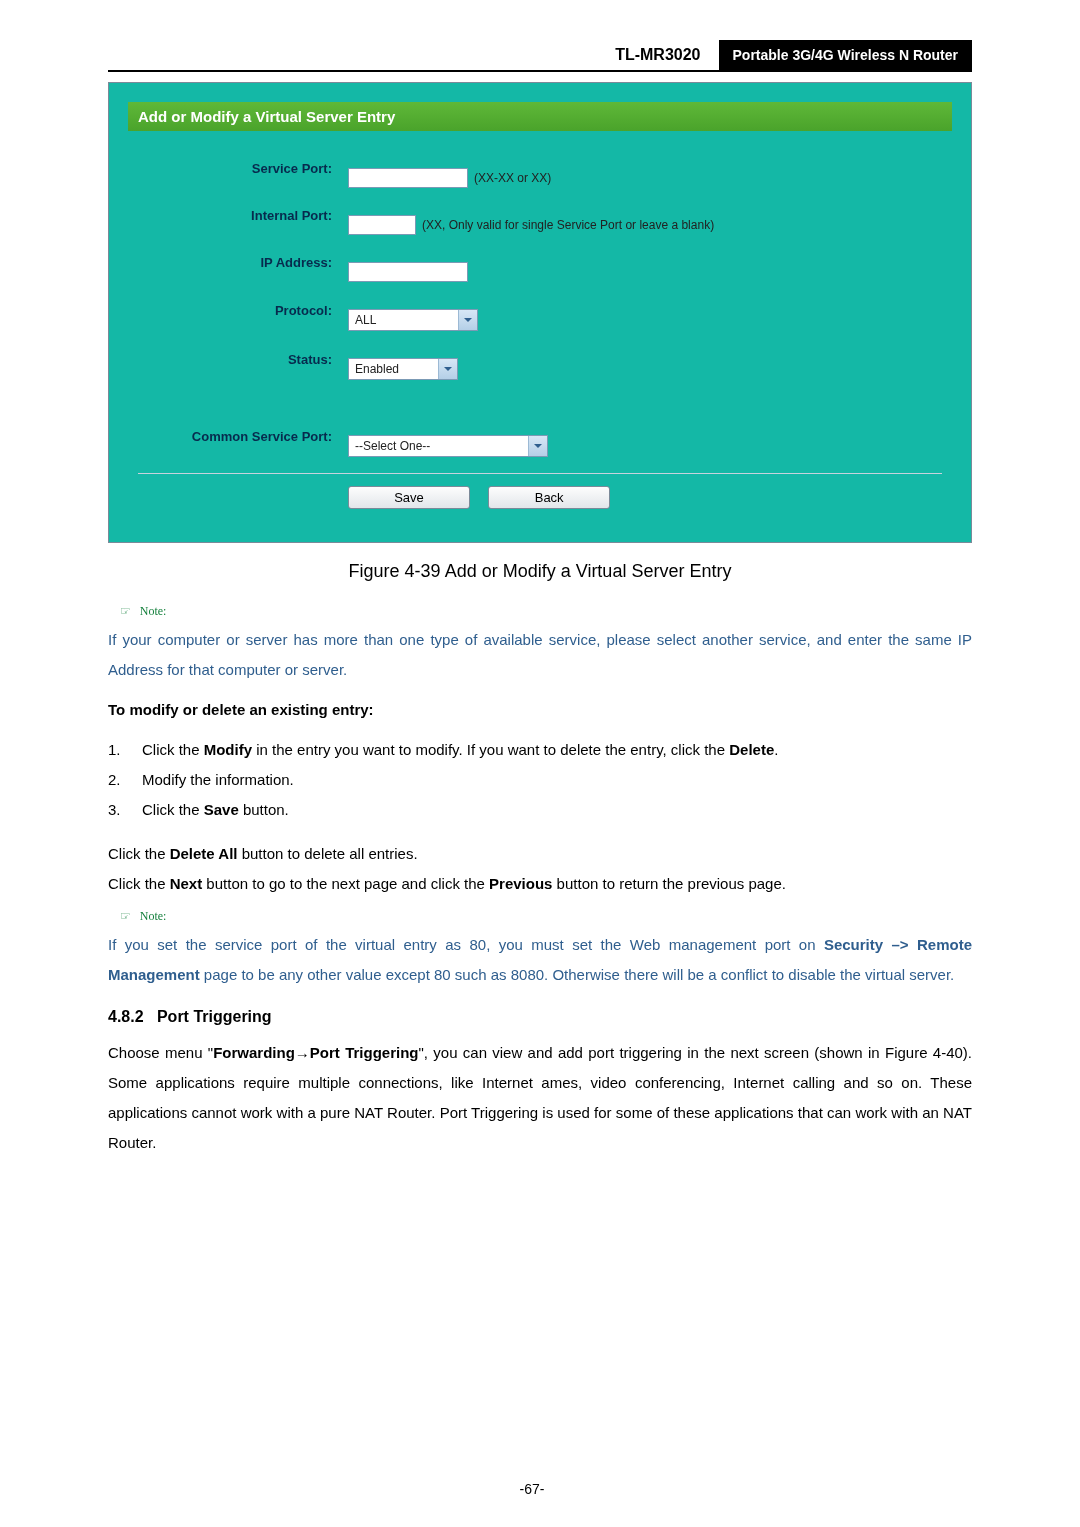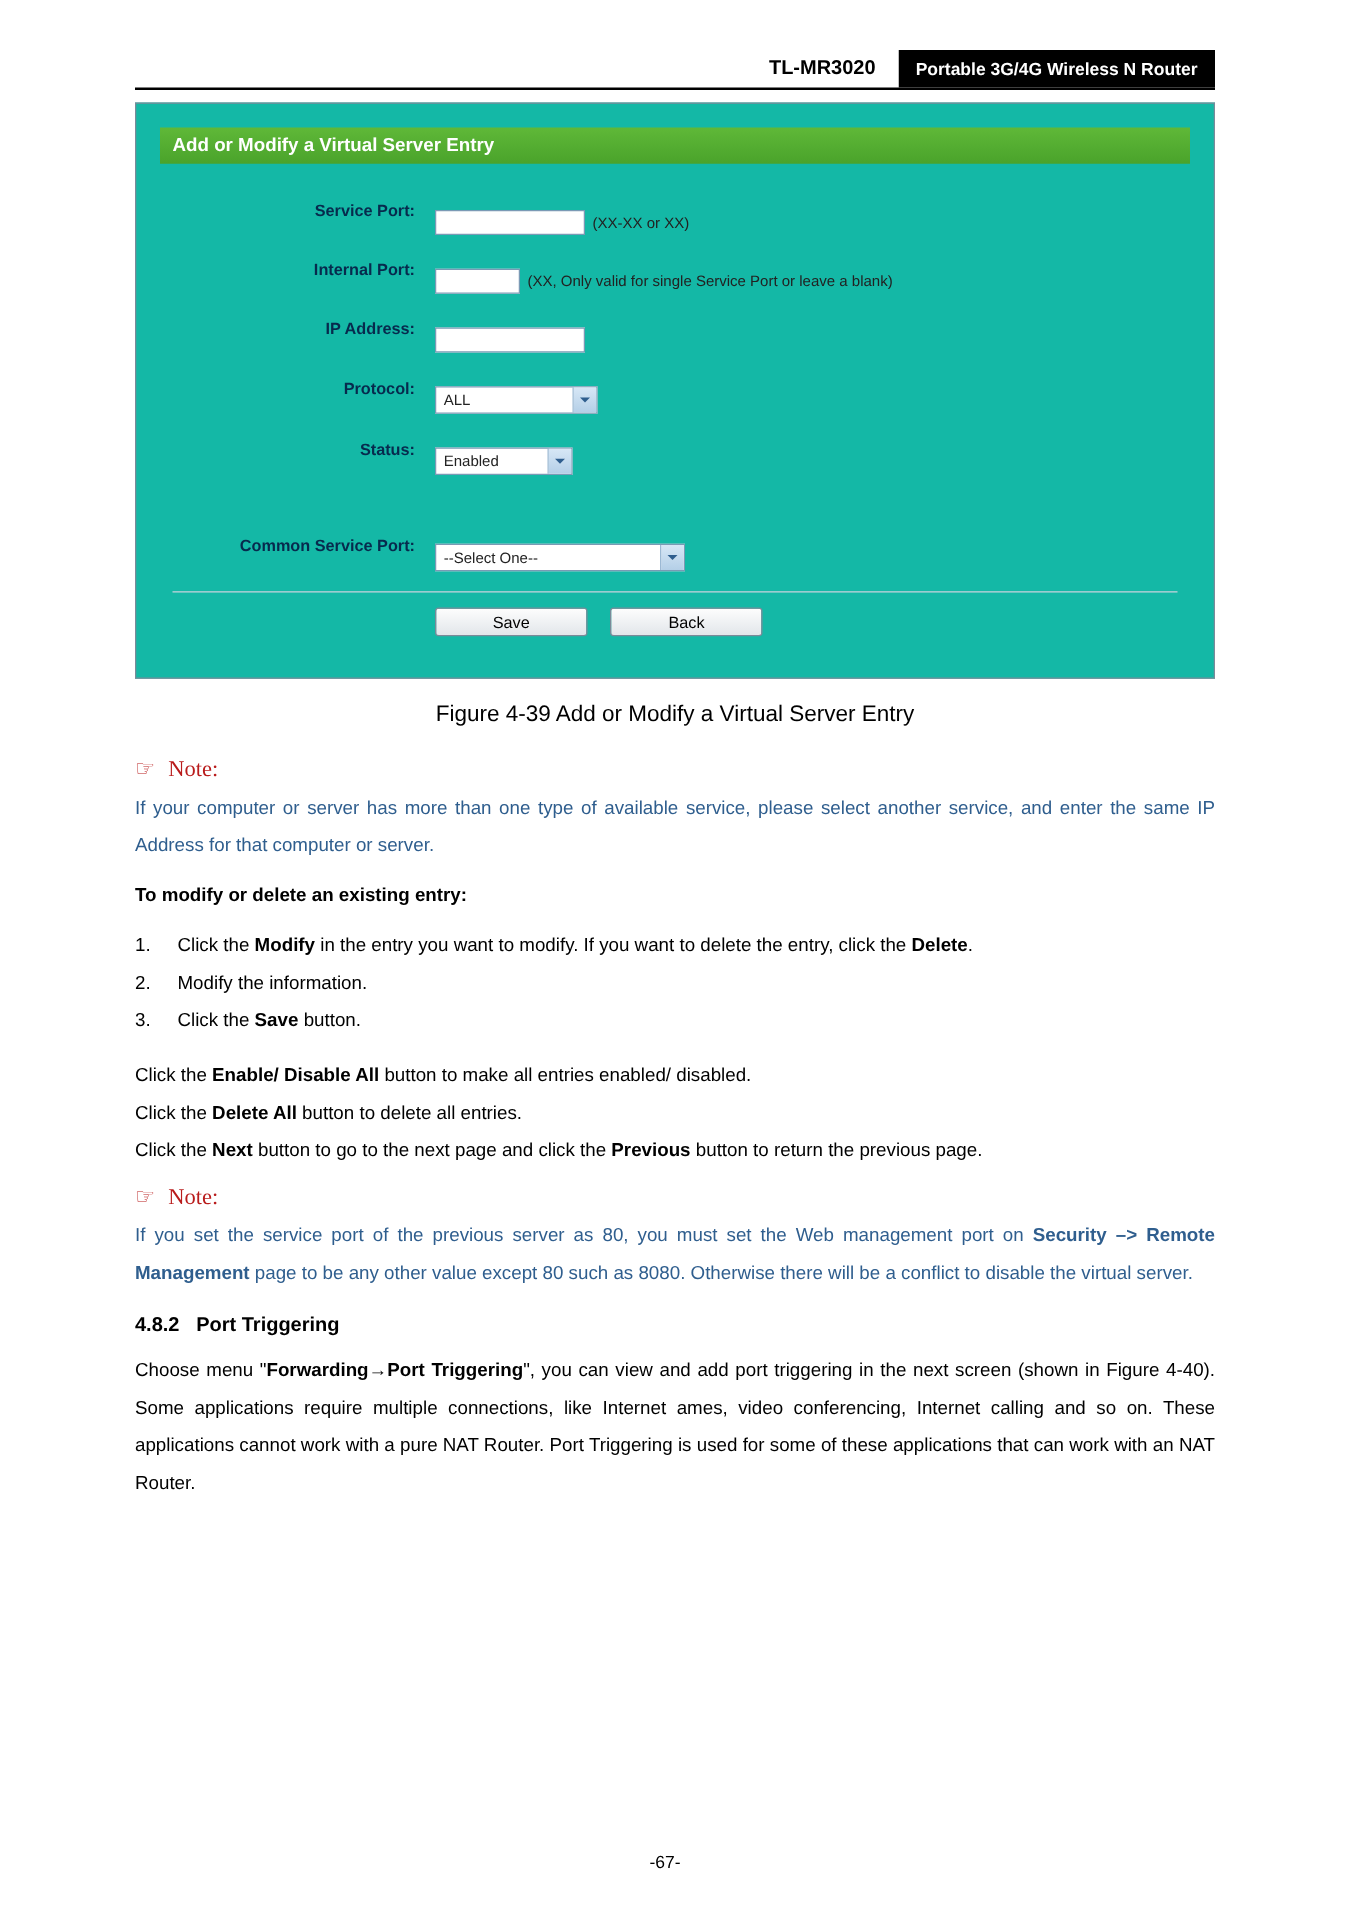--- a/index.html
+++ b/index.html
@@ -132,24 +132,24 @@
     font-size: 13px;
     margin-right: 14px;
   }
   .fig-cap {
     text-align: center;
     margin: 18px 0 22px 0;
     font-size: 18px;
   }
   
   .note-head {
-    color: #b91c1c;
+    color: #15803d;
     font-family: 'Times New Roman', serif;
-    font-size: 18px;
-    margin: 10px 0 6px 0;
+    font-size: 12px;
+    margin: 10px 0 6px 12px;
   }
   .note-head .hand {
     font-family: sans-serif;
     margin-right: 6px;
   }
   .note-txt {
     color: #2f5e8e;
     line-height: 2;
     text-align: justify;
     font-size: 15px;
@@ -294,35 +294,32 @@
     </li>
     <li>
       <span class="num">3.</span>
       <span class="txt body-txt">
         <span>Click the </span><span class="bold">Save</span><span> button.</span>
       </span>
     </li>
   </ol>
 
   <div class="body-txt">
-    <span>Click the </span><span class="bold">Enable/ Disable All</span><span> button to make all entries enabled/ disabled.</span>
-  </div>
-  <div class="body-txt">
     <span>Click the </span><span class="bold">Delete All</span><span> button to delete all entries.</span>
   </div>
   <div class="body-txt p-block">
     <span>Click the </span><span class="bold">Next</span><span> button to go to the next page and click the </span><span class="bold">Previous</span><span> button to return the previous page.</span>
   </div>
 
   <div class="note-head">
     <span class="hand">☞</span>
     <span>Note:</span>
   </div>
   <div class="note-txt p-block">
-    <span>If you set the service port of the previous server as 80, you must set the Web management port on </span><span class="bold">Security –&gt; Remote Management</span><span> page to be any other value except 80 such as 8080. Otherwise there will be a conflict to disable the virtual server.</span>
+    <span>If you set the service port of the virtual entry as 80, you must set the Web management port on </span><span class="bold">Security –&gt; Remote Management</span><span> page to be any other value except 80 such as 8080. Otherwise there will be a conflict to disable the virtual server.</span>
   </div>
 
   <div class="sect-h">
     <span>4.8.2</span>&nbsp;&nbsp;&nbsp;<span>Port Triggering</span>
   </div>
 
   <div class="body-txt p-block">
     <span>Choose menu "</span><span class="bold">Forwarding</span><span>→</span><span class="bold">Port Triggering</span><span>", you can view and add port triggering in the next screen (shown in Figure 4-40). Some applications require multiple connections, like Internet ames, video conferencing, Internet calling and so on. These applications cannot work with a pure NAT Router. Port Triggering is used for some of these applications that can work with an NAT Router.</span>
   </div>
 

